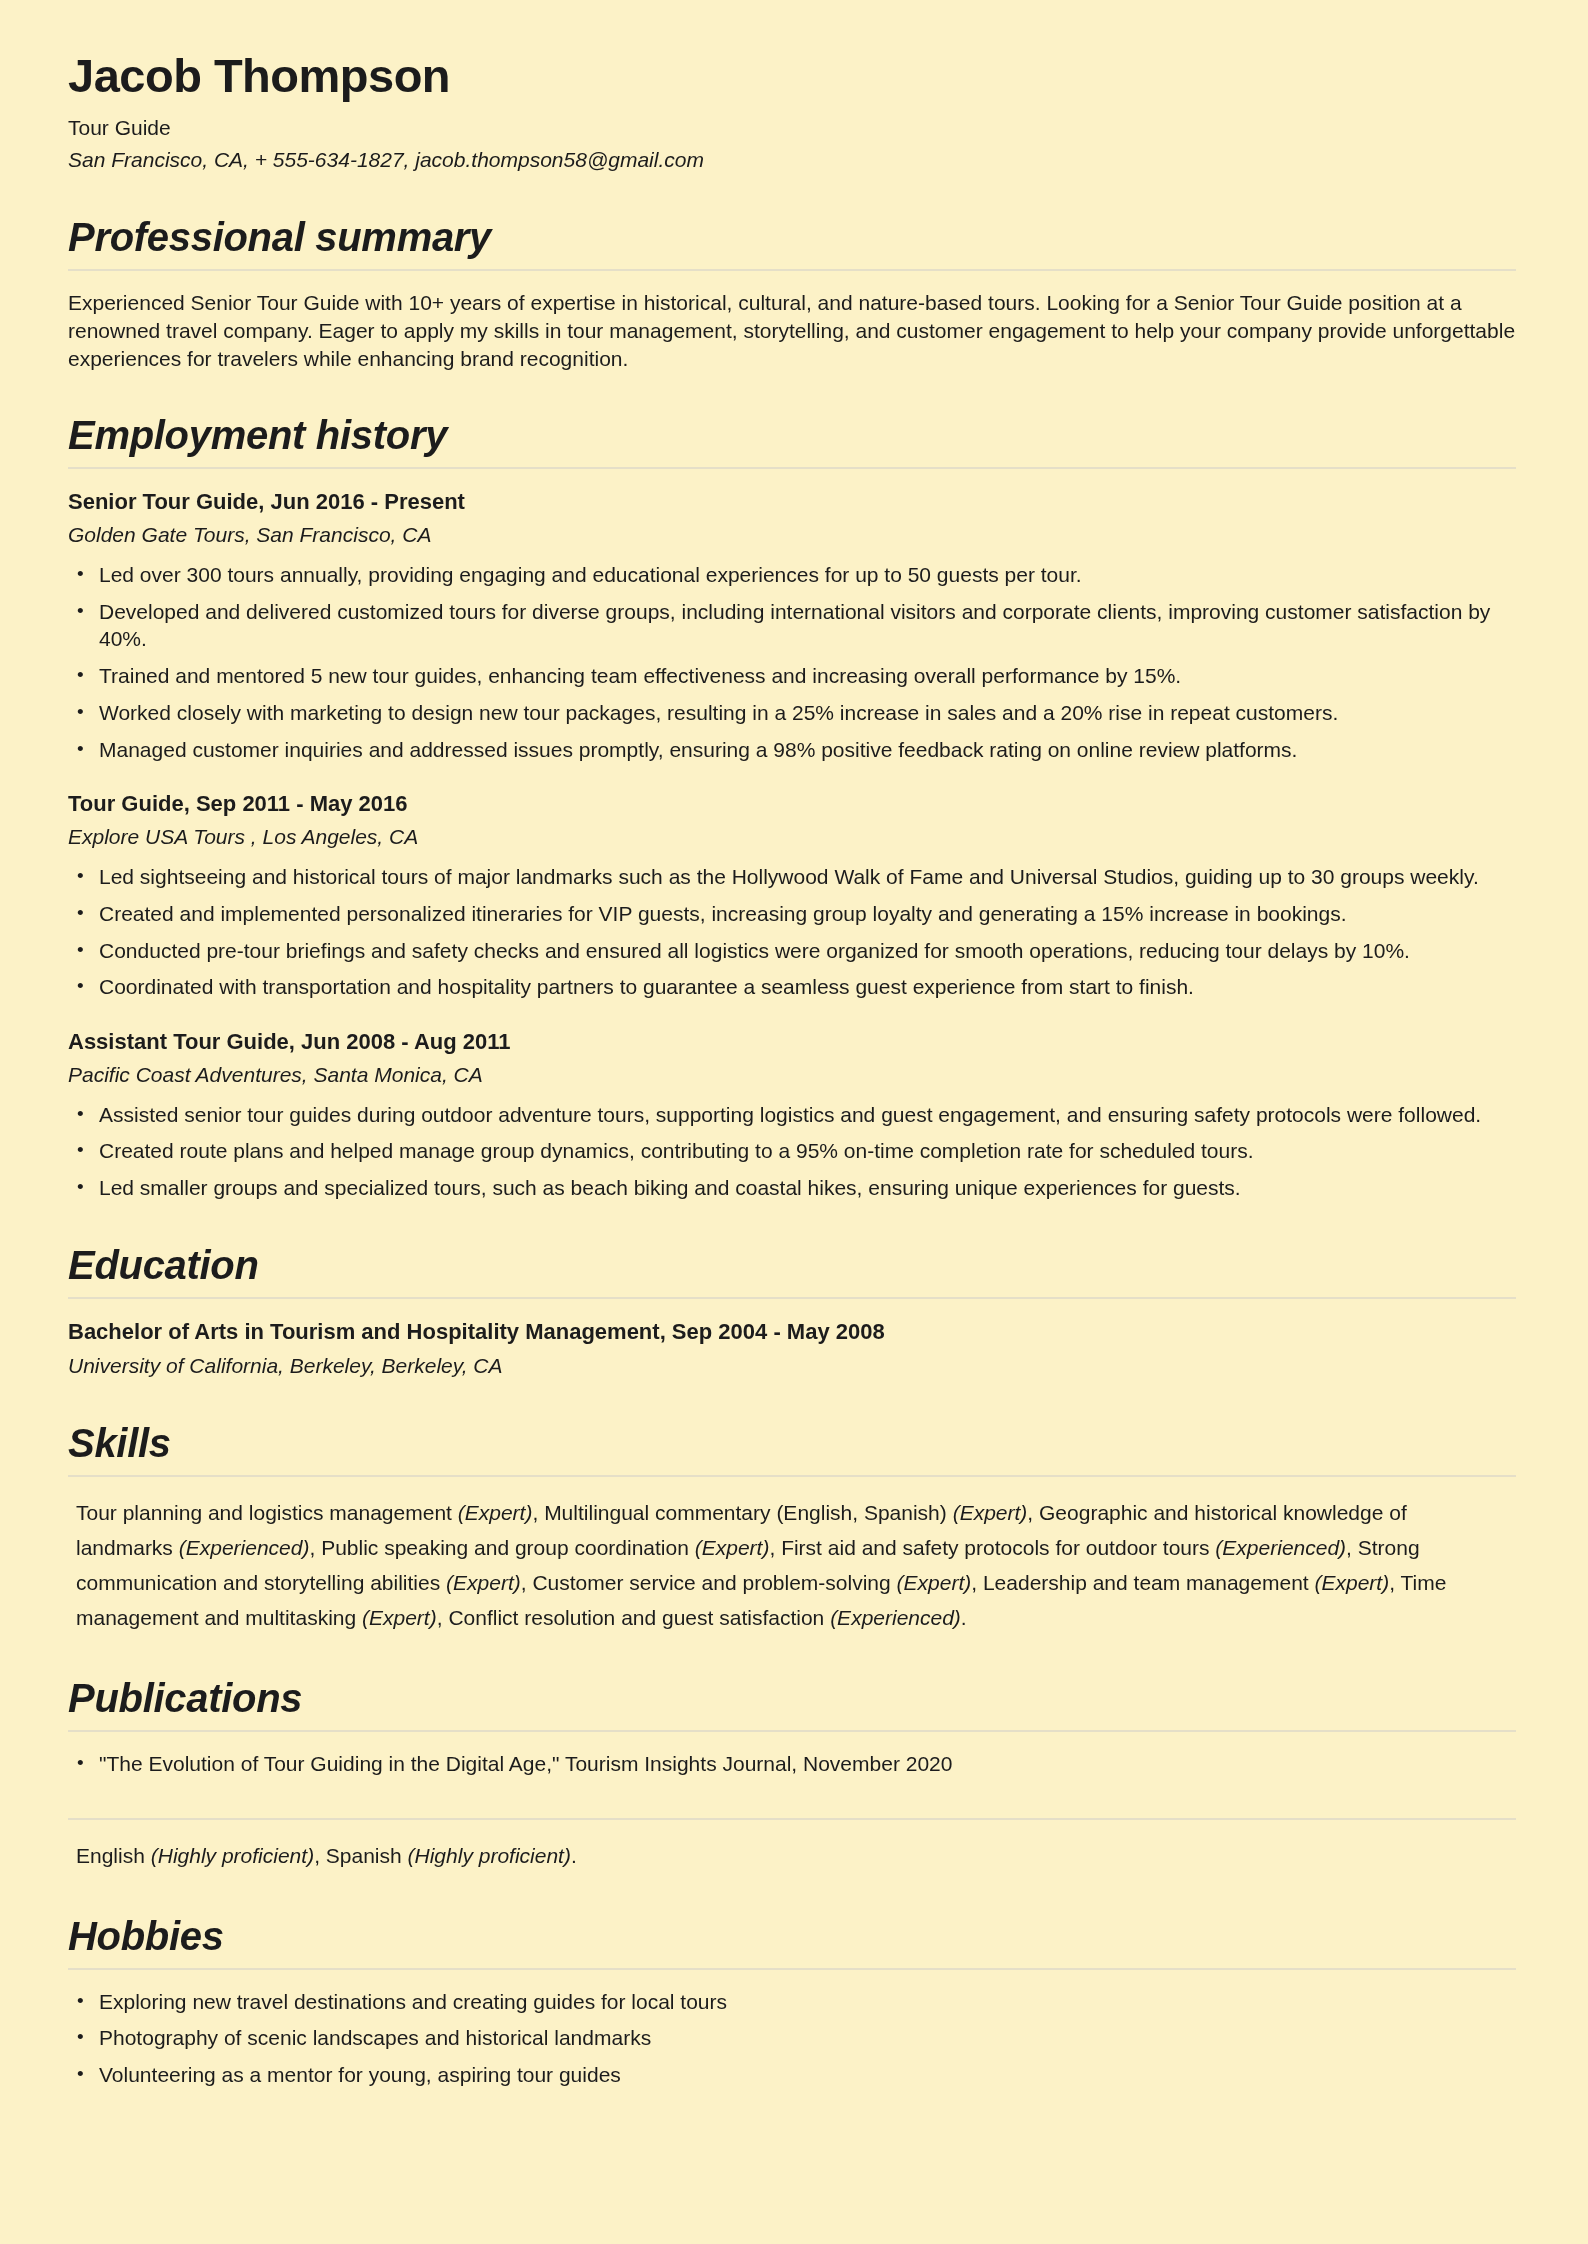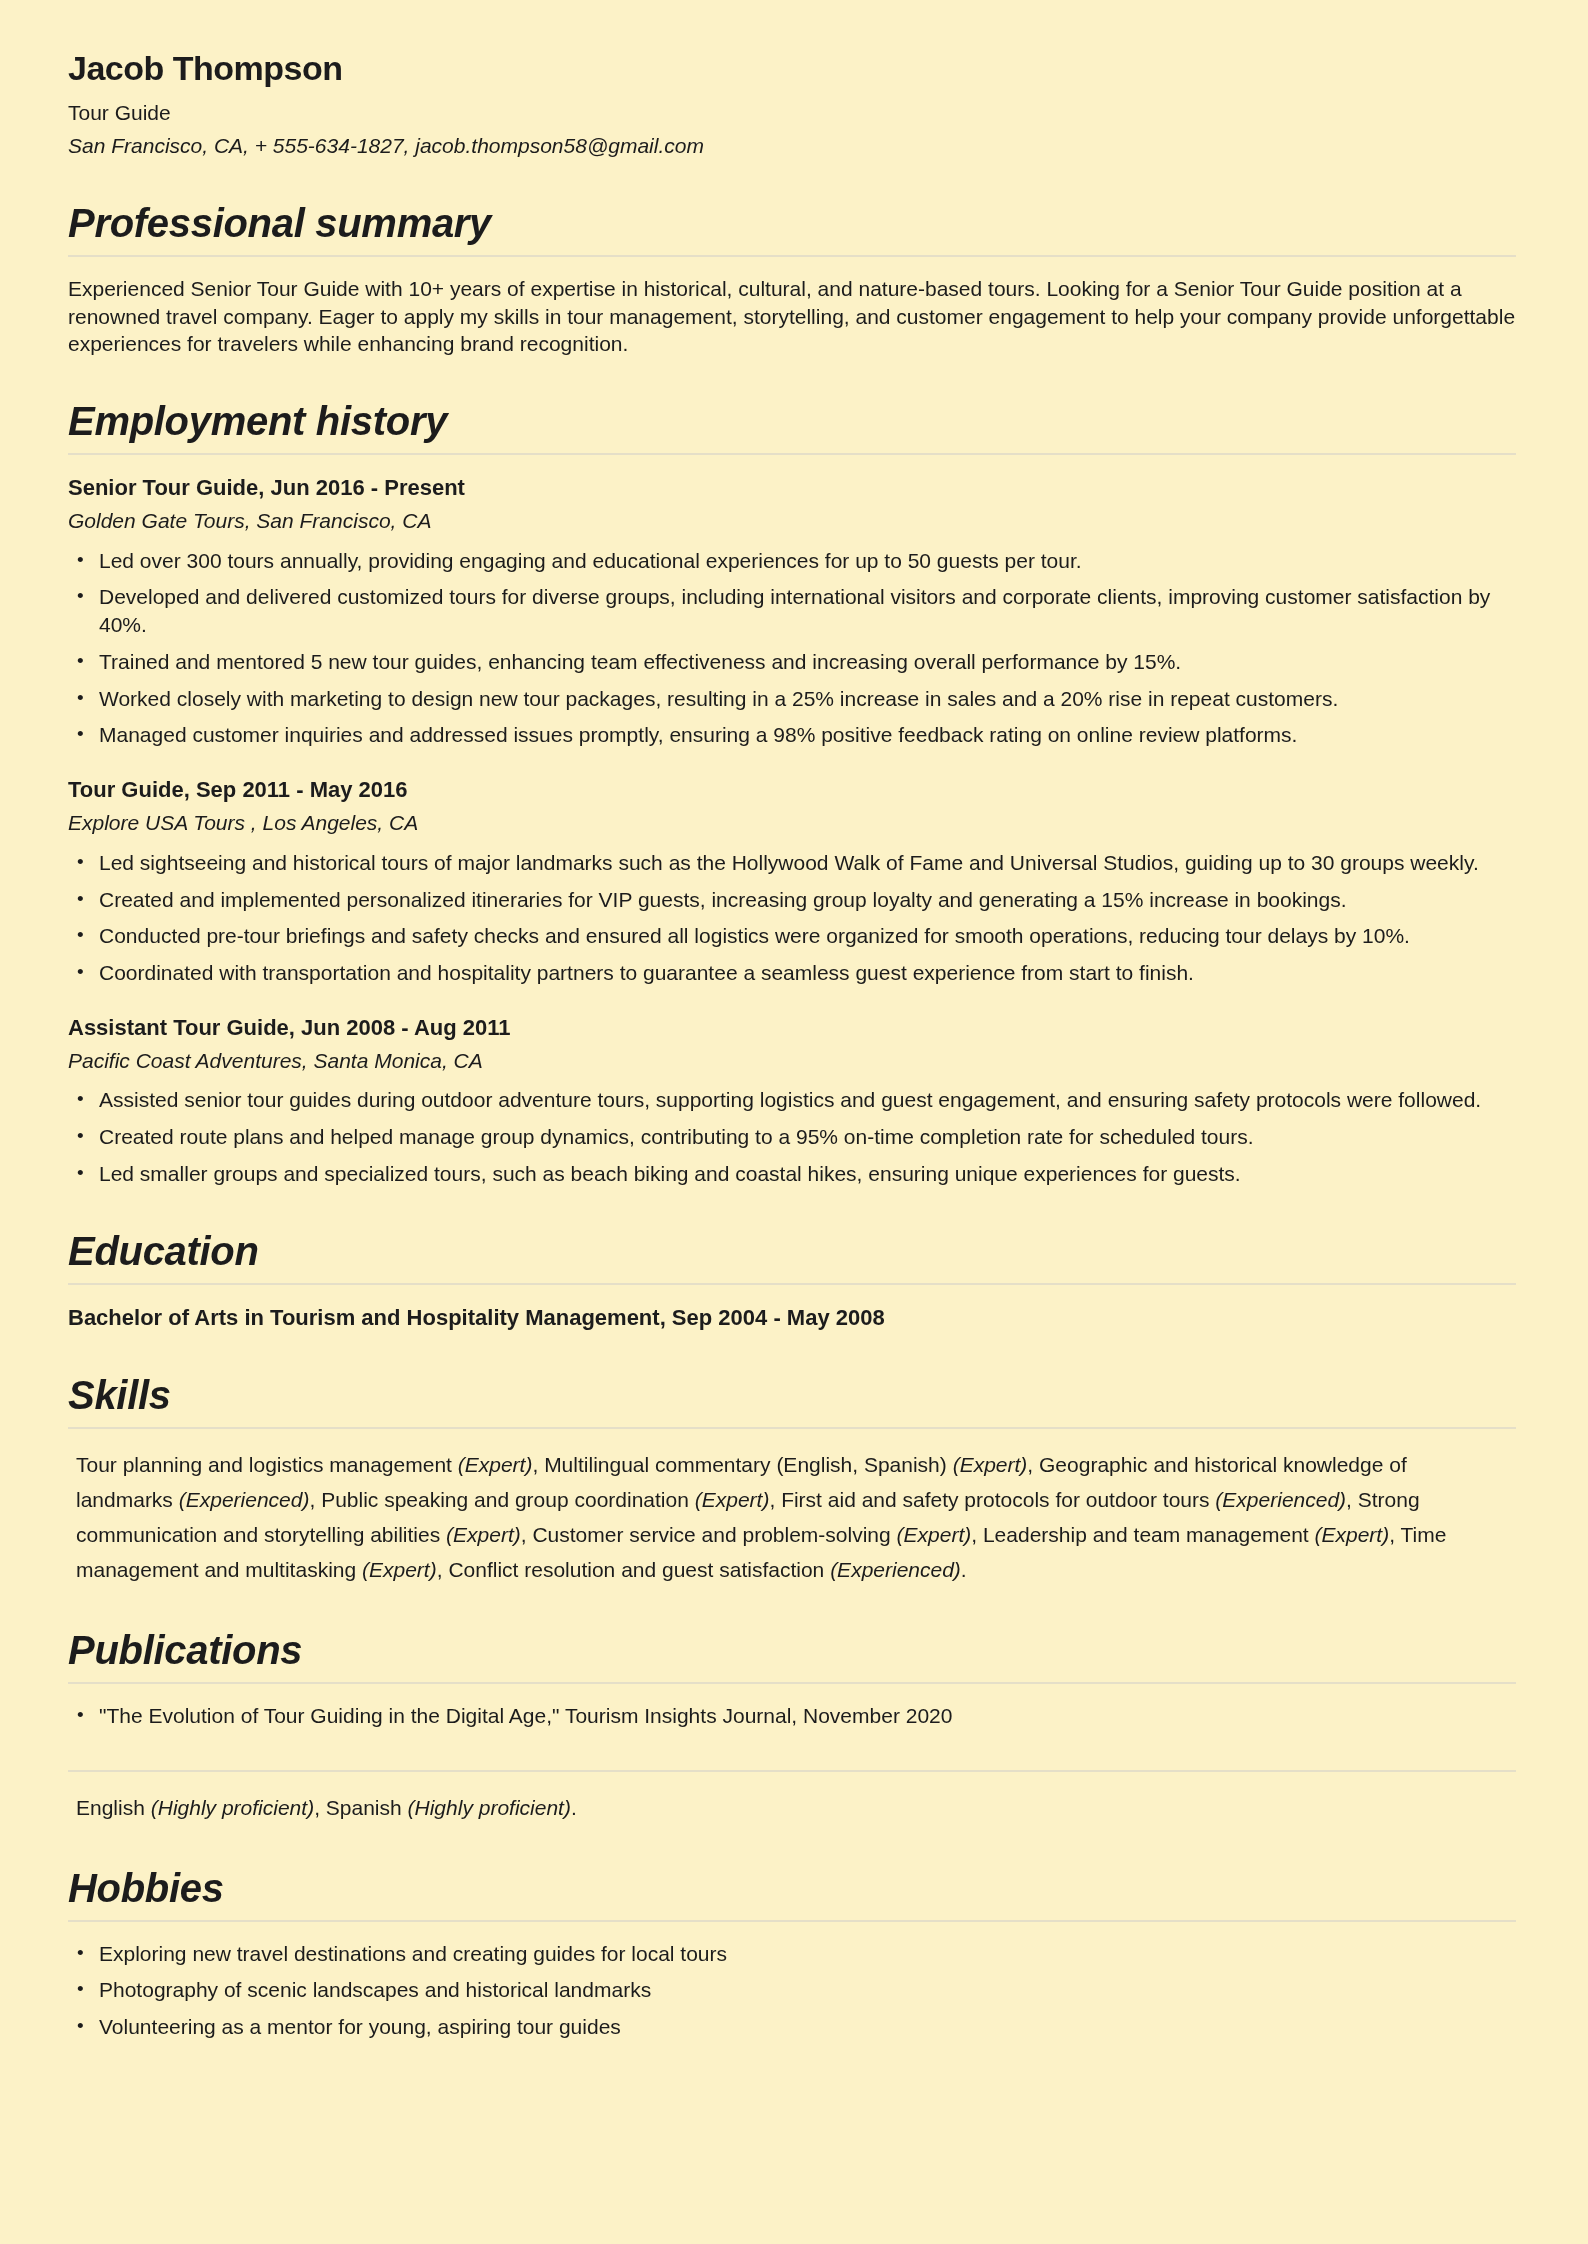--- a/index.html
+++ b/index.html
@@ -17,21 +17,21 @@
     font-family: "Liberation Sans", sans-serif;
     font-size: 21px;
     line-height: 1.32;
   }
   .page {
     padding: 50px 72px 60px 68px;
     width: 1588px;
   }
   
   .name {
-    font-size: 34px;
+    font-size: 47px;
     font-weight: bold;
     line-height: 1.1;
     margin: 0 0 12px 0;
     letter-spacing: -0.5px;
   }
   .role { margin: 0 0 5px 0; }
   .contact { margin: 0; font-style: italic; }
 
   
   .section { margin-top: 40px; }
@@ -141,20 +141,21 @@
         <li>Created route plans and helped manage group dynamics, contributing to a 95% on-time completion rate for scheduled tours.</li>
         <li>Led smaller groups and specialized tours, such as beach biking and coastal hikes, ensuring unique experiences for guests.</li>
       </ul>
     </div>
   </section>
 
   <section class="section">
     <h2 class="section-heading">Education</h2>
     <div class="divider"></div>
     <h3 class="degree">Bachelor of Arts in Tourism and Hospitality Management, Sep 2004 - May 2008</h3>
+    <p class="school">University of California, Berkeley, Berkeley, CA</p>
   </section>
 
   <section class="section">
     <h2 class="section-heading">Skills</h2>
     <div class="divider"></div>
     <p class="inline-list">
       <span><span>Tour planning and logistics management</span> <em>(Expert)</em><span>,</span></span>
       <span><span>Multilingual commentary (English, Spanish)</span> <em>(Expert)</em><span>,</span></span>
       <span><span>Geographic and historical knowledge of landmarks</span> <em>(Experienced)</em><span>,</span></span>
       <span><span>Public speaking and group coordination</span> <em>(Expert)</em><span>,</span></span>

